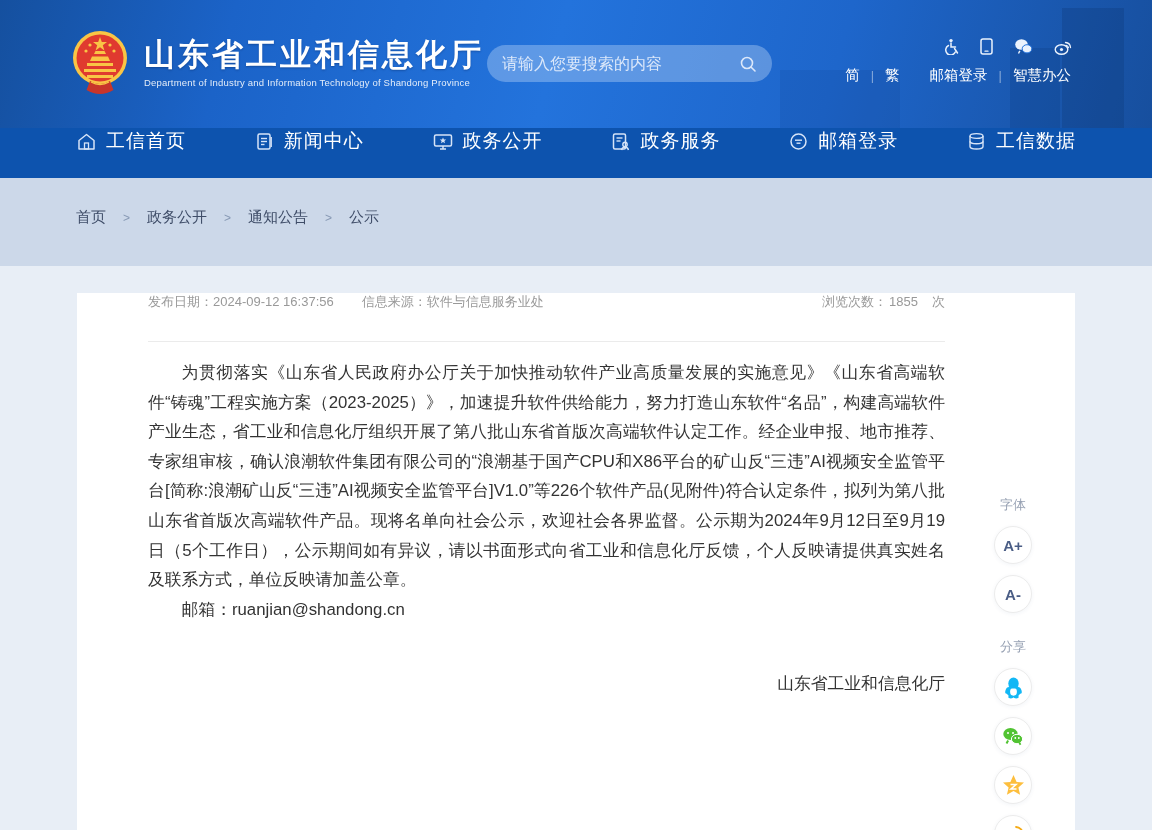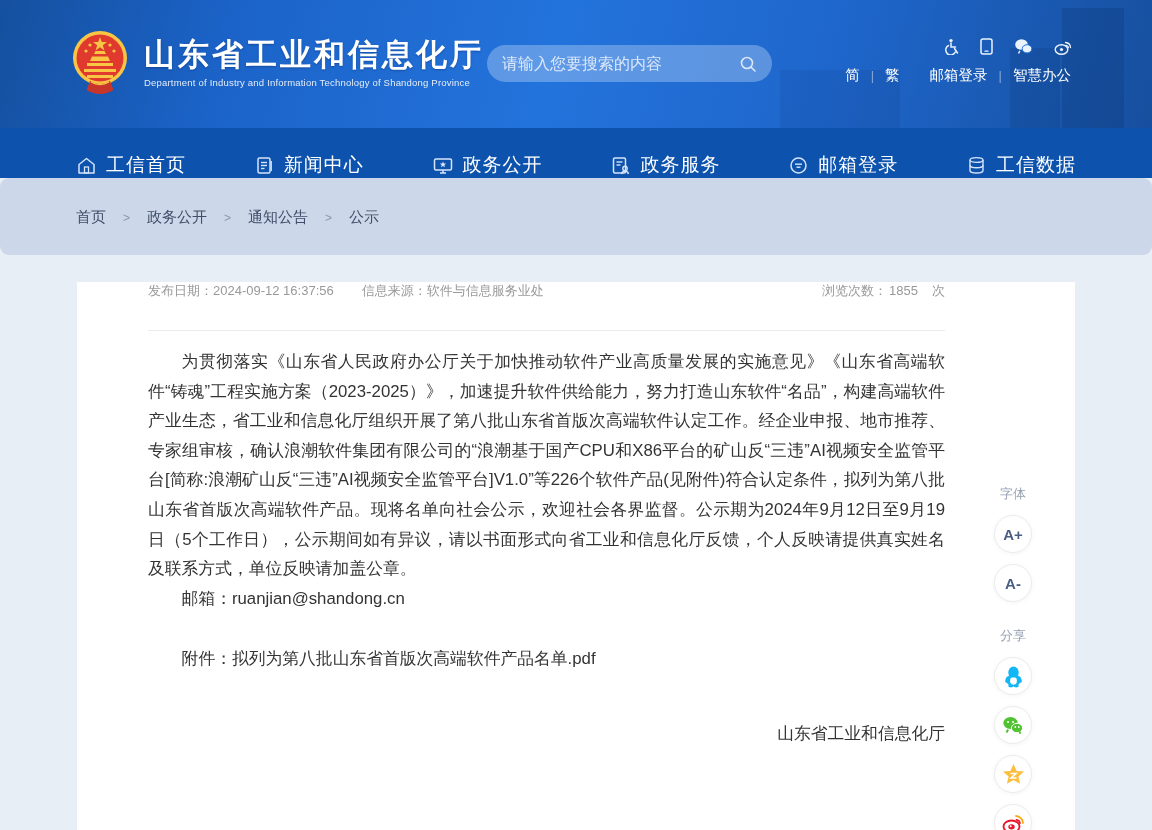--- a/index.html
+++ b/index.html
@@ -31,26 +31,26 @@
   .hdr-icons { position:absolute; top:38px; right:80px; display:flex; gap:21px; align-items:center; }
   .hdr-icons svg { display:block; }
   .hdr-links { position:absolute; top:66px; right:81px; display:flex; align-items:center; gap:11px;
     color:#fff; font-size:14.5px; }
   .hdr-links .sep { color:rgba(255,255,255,.45); font-size:13px; }
   .hdr-links .gap { width:8px; }
   .hdr-links span[data-interactable="true"] { cursor:pointer; }
 
   
   .nav { height:50px; background:#0d53ae; }
-  .nav-inner { width:1000px; margin:0 auto; height:100%; display:flex; justify-content:space-between; align-items:flex-end; }
+  .nav-inner { width:1000px; margin:0 auto; height:100%; display:flex; justify-content:space-between; align-items:flex-start; }
   .nav-item { display:flex; align-items:center; gap:9px; color:#fff; font-size:19px; letter-spacing:1px; cursor:pointer; }
   .nav-item svg { display:block; }
 
   
-  .crumb-band { height:77px; background:#ccd8e9;border-radius:9px; }
+  .crumb-band { height:88px; background:#ccd8e9; }
   .crumbs { width:1000px; margin:0 auto; padding-top:30px; display:flex; align-items:center; gap:17px;
     font-size:15px; color:#3f4d68; }
   .crumbs .csep { color:#8799b4; font-size:12px; }
   .crumbs span[data-interactable="true"] { cursor:pointer; }
 
   
   .card { position:relative; width:998px; margin:0 auto; background:#fff; height:575px; }
   .article { margin:0 130px 0 71px; }
   .art-title { padding-top:47px; text-align:center; font-size:27px; font-weight:bold; color:#2d2d2d; letter-spacing:1px; }
   .meta { margin-top:27px; display:flex; align-items:center; font-size:13px; color:#999;
@@ -227,21 +227,20 @@
         <span data-interactable="false">信息来源：</span><span data-interactable="false">软件与信息服务业处</span>
       </span>
       <span class="m-right">
         <span data-interactable="false">浏览次数：</span><span class="views-num" data-interactable="false">1855</span><span data-interactable="false">次</span>
       </span>
     </div>
 
     <div class="body-text" data-interactable="false">
       <p class="main" data-interactable="false">为贯彻落实《山东省人民政府办公厅关于加快推动软件产业高质量发展的实施意见》《山东省高端软件“铸魂”工程实施方案（2023-2025）》，加速提升软件供给能力，努力打造山东软件“名品”，构建高端软件产业生态，省工业和信息化厅组织开展了第八批山东省首版次高端软件认定工作。经企业申报、地市推荐、专家组审核，确认浪潮软件集团有限公司的“浪潮基于国产CPU和X86平台的矿山反“三违”AI视频安全监管平台[简称:浪潮矿山反“三违”AI视频安全监管平台]V1.0”等226个软件产品(见附件)符合认定条件，拟列为第八批山东省首版次高端软件产品。现将名单向社会公示，欢迎社会各界监督。公示期为2024年9月12日至9月19日（5个工作日），公示期间如有异议，请以书面形式向省工业和信息化厅反馈，个人反映请提供真实姓名及联系方式，单位反映请加盖公章。</p>
       <p class="line-ind" data-interactable="false">邮箱：ruanjian@shandong.cn</p>
-      <p class="line-ind attach" data-interactable="false"><span data-interactable="false">附件：</span><span class="att-name" data-interactable="true">拟列为第八批山东省首版次高端软件产品名单.pdf</span></p>
     </div>
 
     <div class="signature" data-interactable="false">
       <div data-interactable="false">山东省工业和信息化厅</div>
 
     </div>
   </div>
 
   <div class="side-tools" data-interactable="false">
     <div class="tool-label" data-interactable="false">字体</div>

